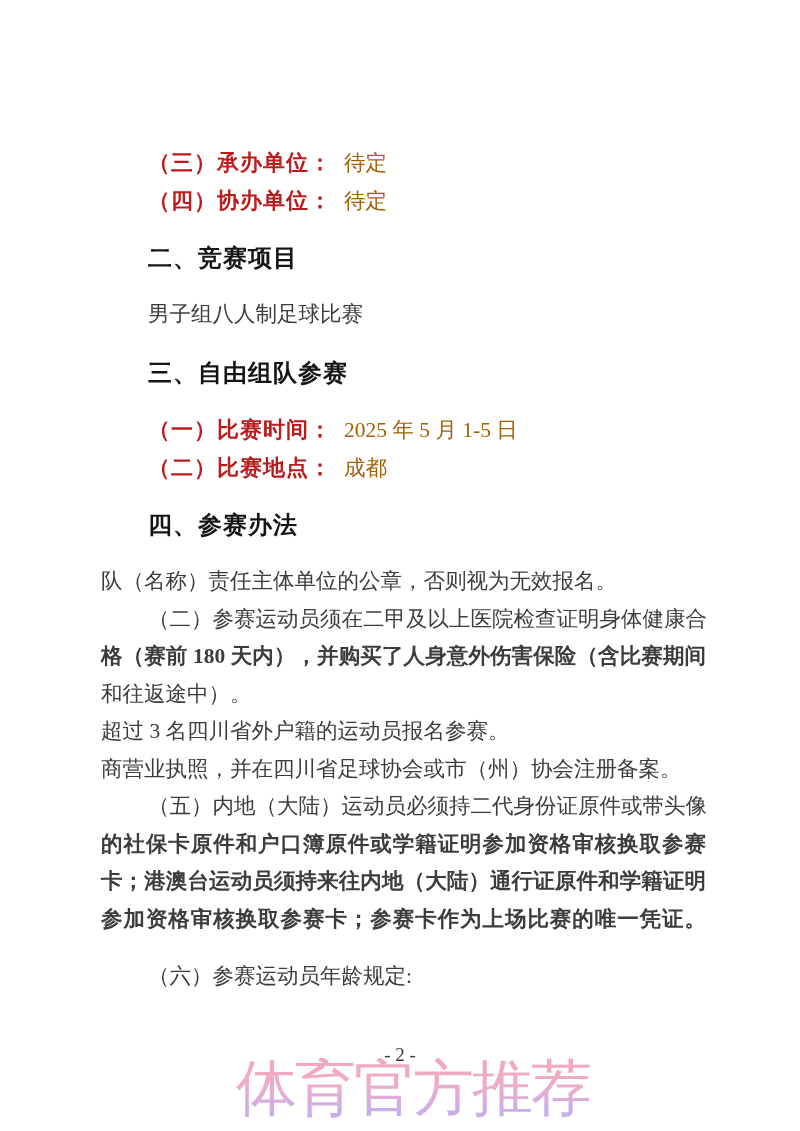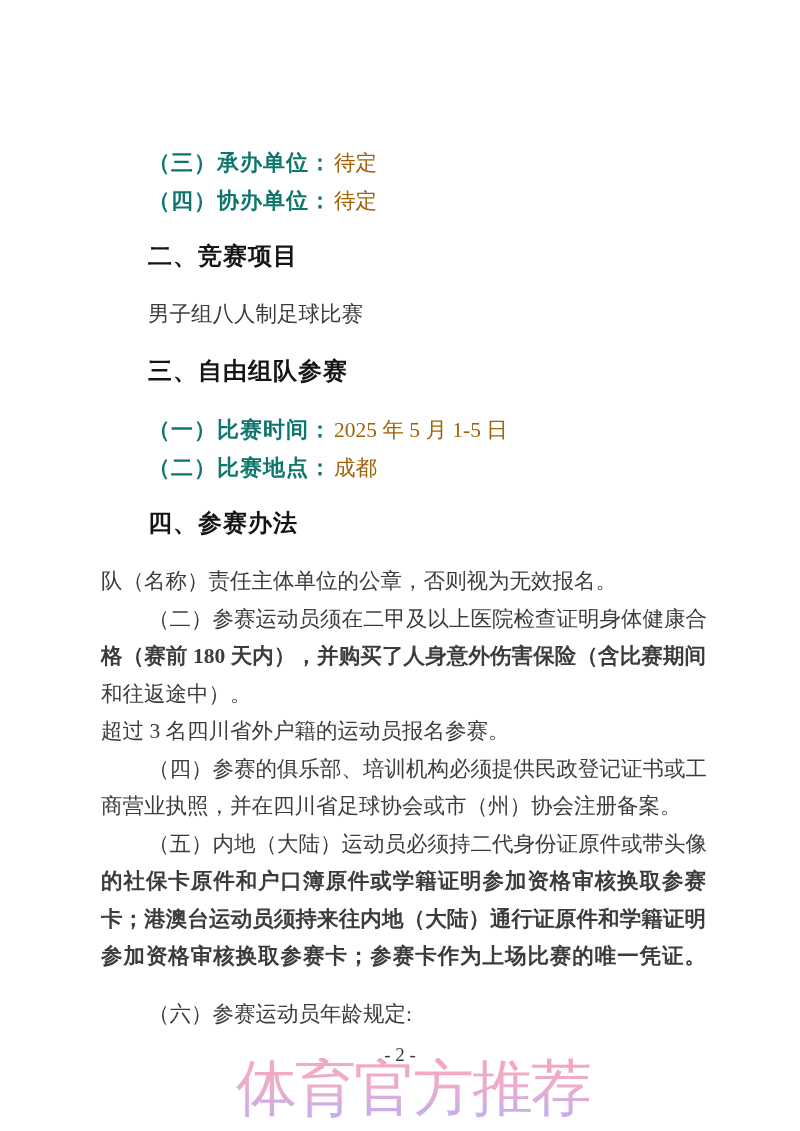--- a/index.html
+++ b/index.html
@@ -31,32 +31,32 @@
   .indent {
     padding-left: 47px;
   }
   .stretch {
     white-space: normal;
     text-align: justify;
     text-align-last: justify;
     font-weight: bold;
   }
   .heading {
-    font-family: Liberation Mono, monospace;
+    font-family: Liberation Sans, sans-serif;
     font-weight: 700;
     font-size: 24px;
     letter-spacing: 1px;
     color: #151515;
   }
   .label .b {
     font-weight: 700;
     font-size: 22px;
     letter-spacing: 1px;
-    color: #0f766e;
-    margin-right: 2px;
+    color: #b91c1c;
+    margin-right: 12px;
   }
   .label .v {
     color: #a16207;
   }
   .gap-before {
     margin-top: 20px;
   }
   .page-number {
     position: absolute;
     left: 0;
@@ -109,21 +109,20 @@
     <h2 class="line heading indent">四、参赛办法</h2>
 
     <div class="line">队（名称）责任主体单位的公章，否则视为无效报名。</div>
 
     <div class="line indent">（二）参赛运动员须在二甲及以上医院检查证明身体健康合</div>
     <div class="line stretch">格（赛前 180 天内），并购买了人身意外伤害保险（含比赛期间</div>
     <div class="line">和往返途中）。</div>
 
     <div class="line">超过 3 名四川省外户籍的运动员报名参赛。</div>
 
-    <div class="line indent">（四）参赛的俱乐部、培训机构必须提供民政登记证书或工</div>
     <div class="line">商营业执照，并在四川省足球协会或市（州）协会注册备案。</div>
 
     <div class="line indent">（五）内地（大陆）运动员必须持二代身份证原件或带头像</div>
     <div class="line stretch">的社保卡原件和户口簿原件或学籍证明参加资格审核换取参赛</div>
     <div class="line stretch">卡；港澳台运动员须持来往内地（大陆）通行证原件和学籍证明</div>
     <div class="line stretch">参加资格审核换取参赛卡；参赛卡作为上场比赛的唯一凭证。</div>
 
     <div class="line indent gap-before">（六）参赛运动员年龄规定:</div>
 
   </main>

